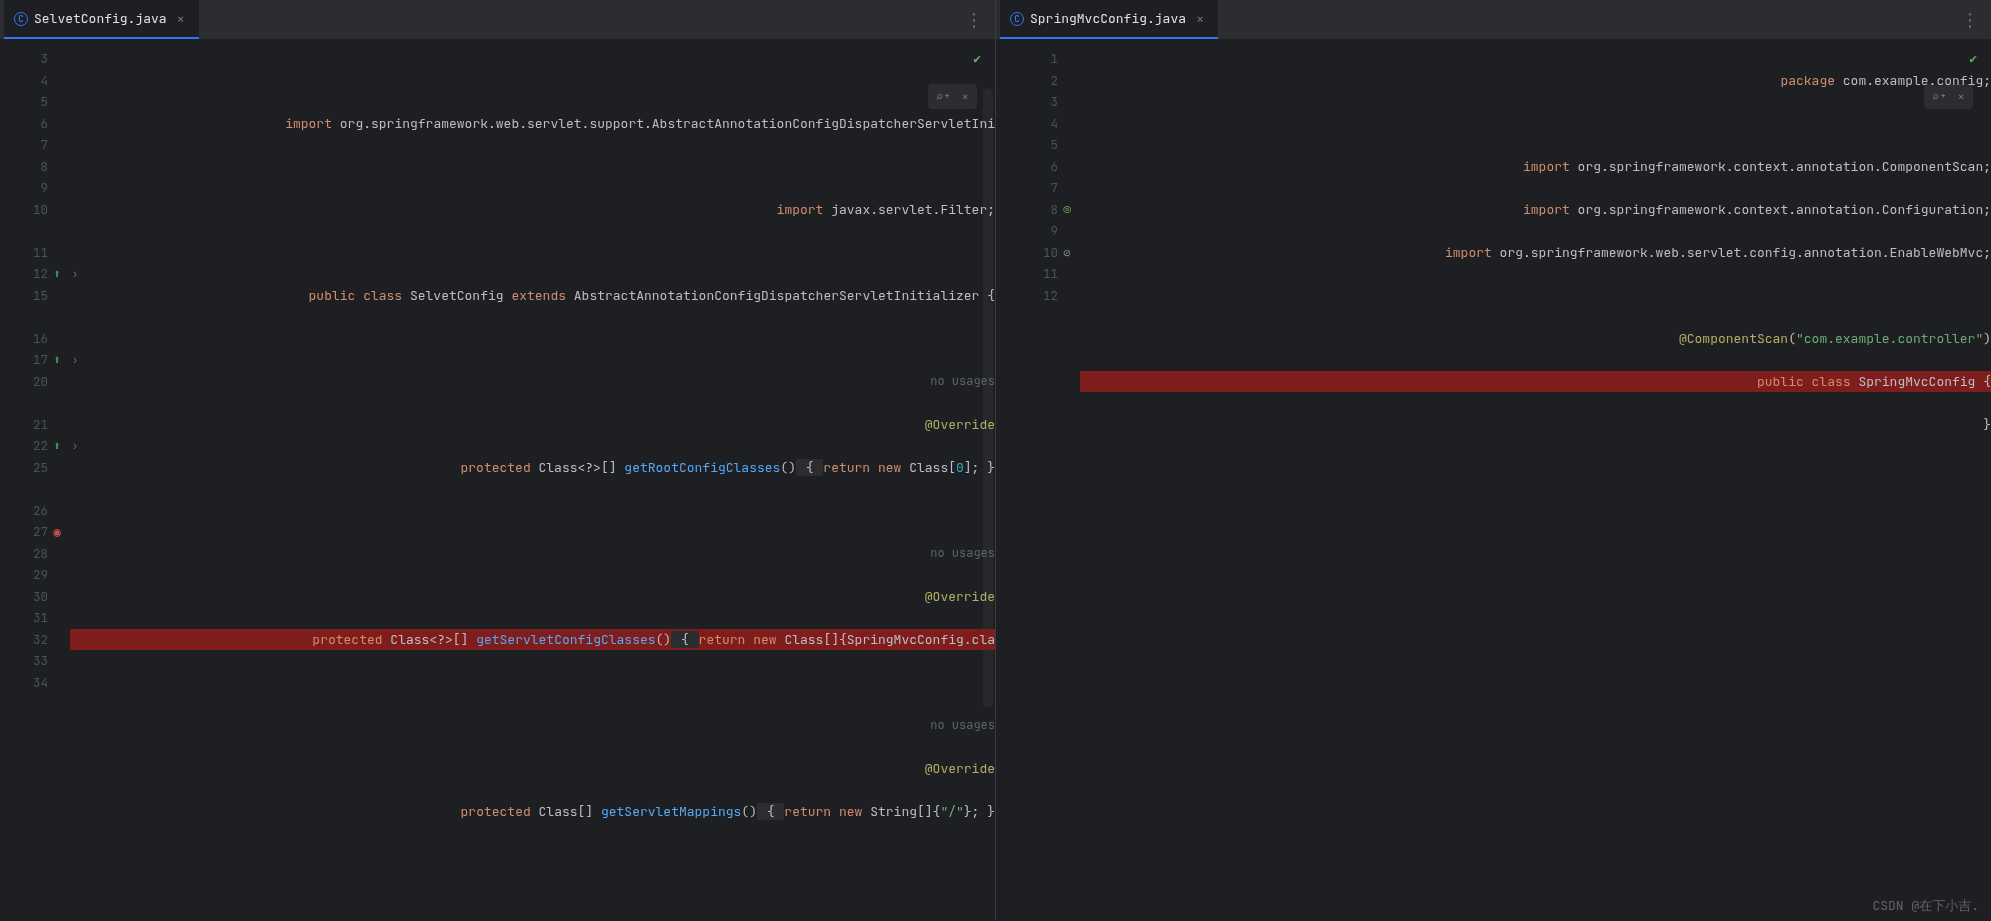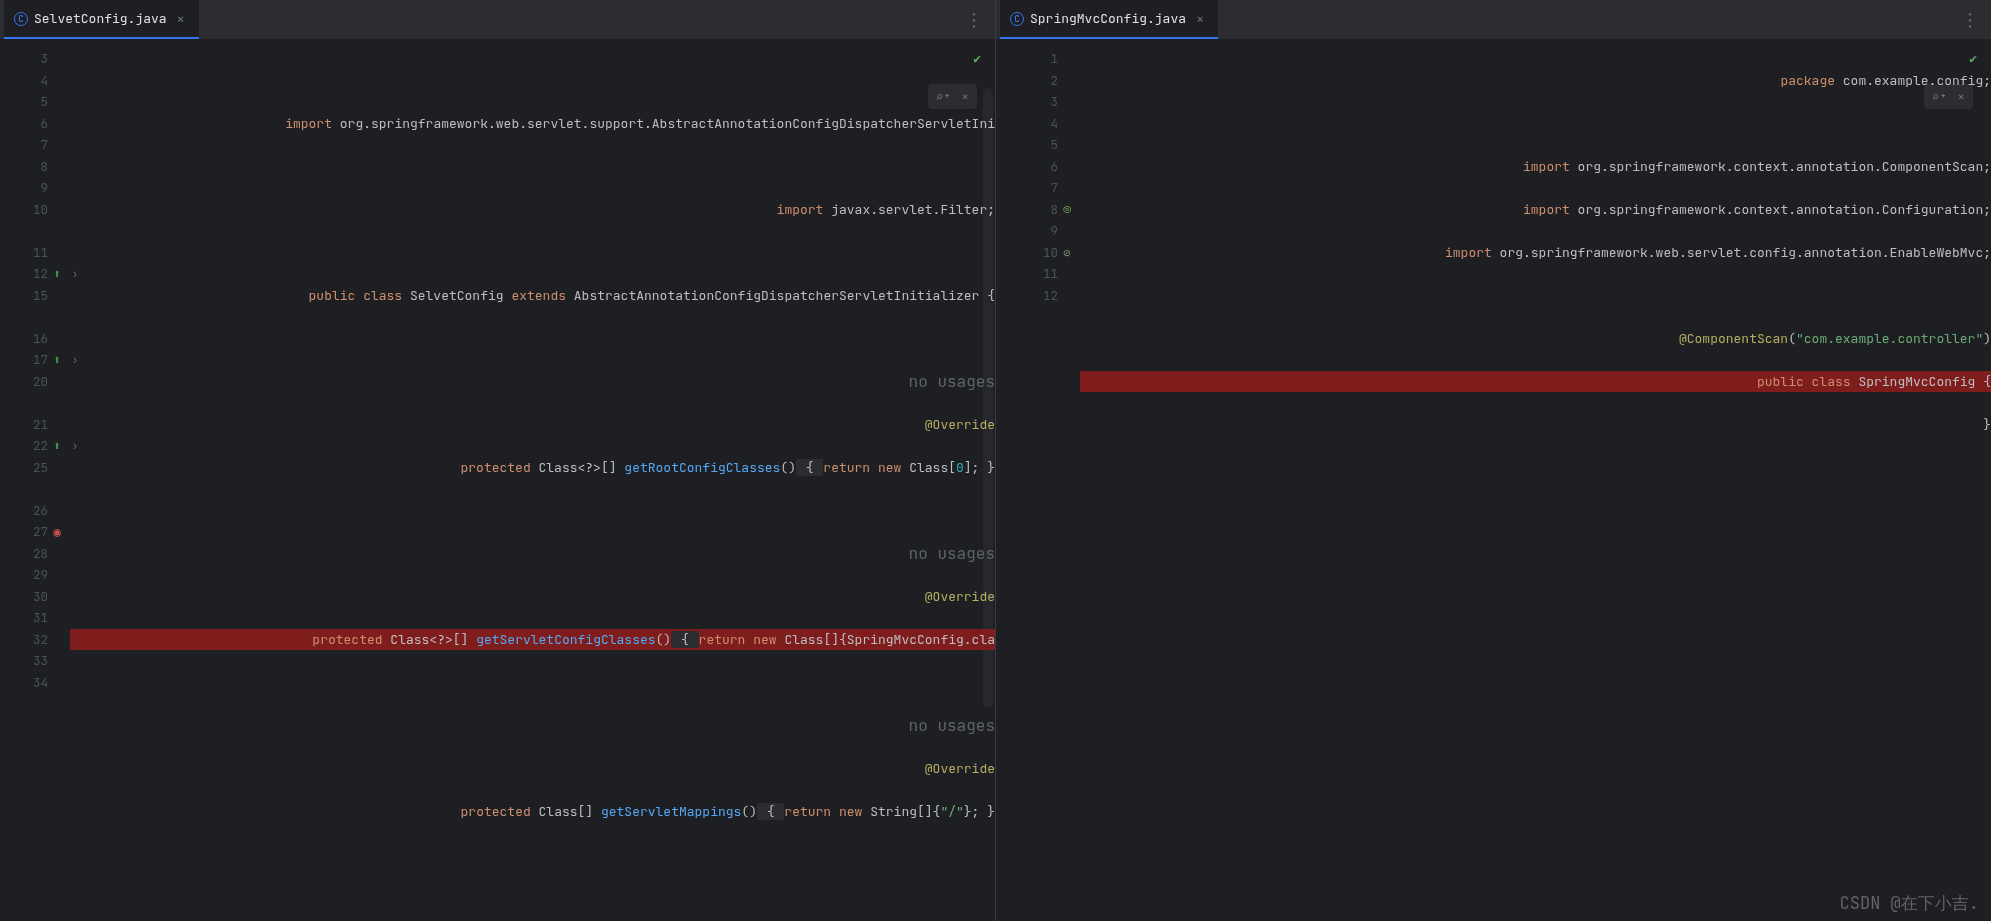--- a/index.html
+++ b/index.html
@@ -99,42 +99,42 @@
   height:21.5px;padding-left:4px;
 }
 .cline.hl { background:#7f1d1d; }
 .kw { color:#cf8e6d; }
 .str { color:#6aab73; }
 .ann { color:#b3ae60; }
 .fn { color:#56a8f5; }
 .num { color:#2aacb8; }
 .plain { color:#bcbec4; }
 .hint {
-  color:#5f6367;font-size:16px;padding-left:28px;
+  color:#5f6367;font-size:12px;padding-left:28px;
 }
 .dimblk {
   background:#2b2d30;color:#bcbec4;
   padding:0 2px;border-radius:2px;
 }
 .floater {
   position:absolute;top:44px;right:18px;
   background:#2b2d30;border-radius:4px;
   display:flex;align-items:center;gap:10px;
   padding:4px 8px;color:#6f737a;font-size:13px;
 }
 .check {
   position:absolute;top:10px;right:14px;color:#5fad65;font-size:13px;
 }
 .scrollbar {
   position:absolute;right:2px;top:48px;width:10px;height:620px;
   background:#33363c;border-radius:5px;opacity:.4;
 }
 .watermark {
   position:absolute;bottom:6px;right:12px;
-  color:#616366;font-size:17px;
+  color:#616366;font-size:13px;
 }
 </style>
 </head>
 <body>
 
 <div class="split">
 
   <div class="pane">
     <div class="tabbar">
       <div class="tab">

